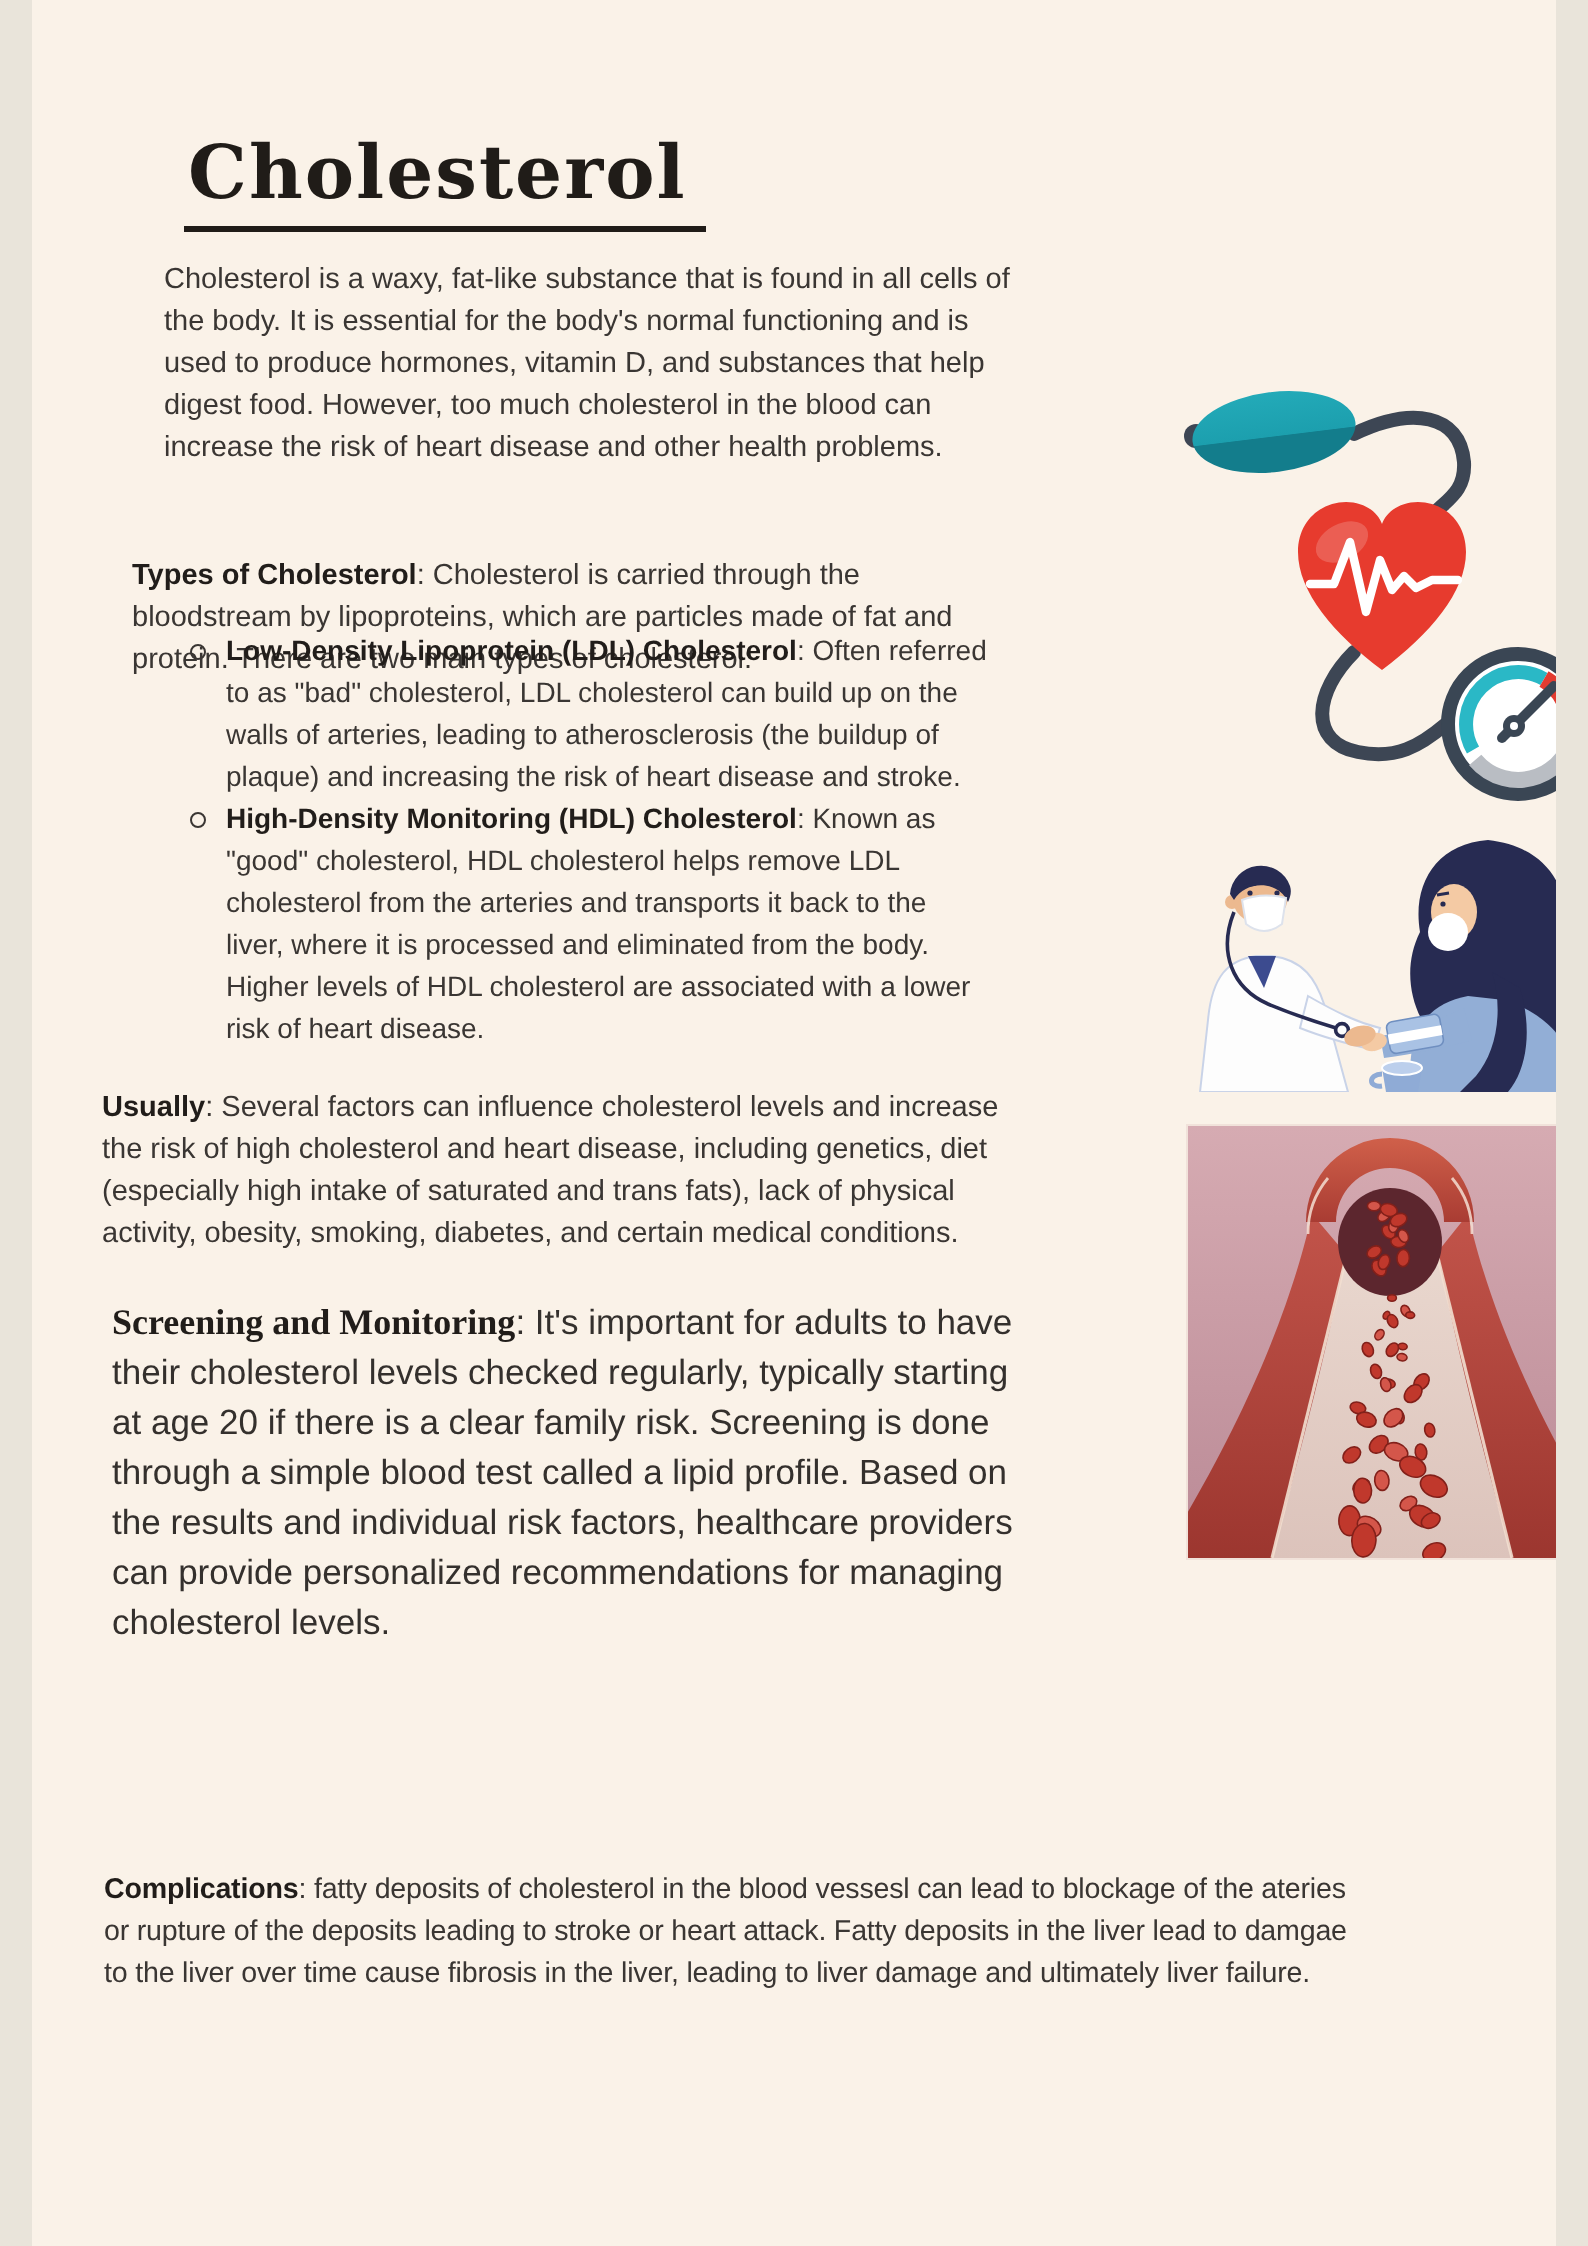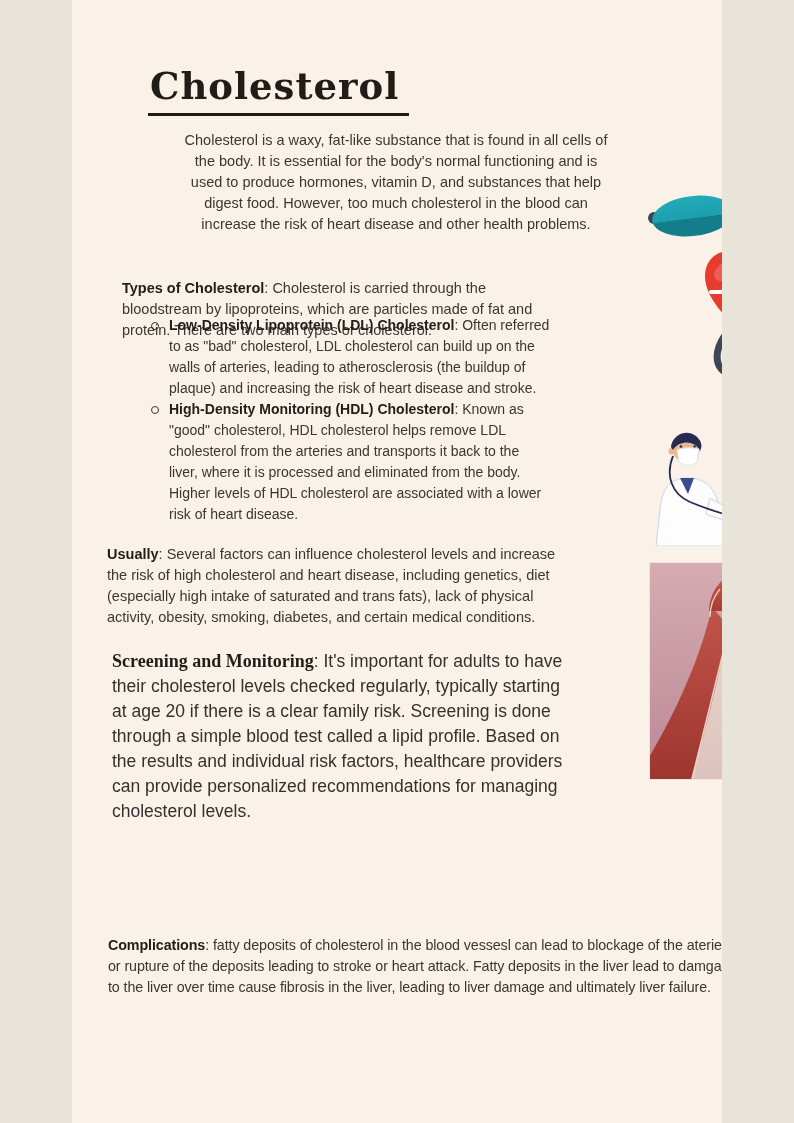--- a/index.html
+++ b/index.html
@@ -1,23 +1,23 @@
 <!DOCTYPE html>
 <html><head>
 <meta charset="utf-8">
 <style>
   html,body{margin:0;padding:0;background:#e9e4da;}
-  .page{position:relative;width:650px;height:1123px;background:#faf2e8;overflow:hidden;
+  .page{position:relative;width:762px;height:1123px;background:#faf2e8;overflow:hidden;
         font-family:"Liberation Sans",sans-serif;color:#3a3633;margin:0 auto;}
   .title{position:absolute;left:76px;top:64px;margin:0;font-family:"DejaVu Serif",serif;
          font-size:37px;font-weight:700;letter-spacing:1px;color:#201c18;
          border-bottom:3px solid #201c18;padding:0 10px 5px 2px;}
   .para{position:absolute;white-space:pre-line;font-size:14.5px;line-height:21px;margin:0;}
   .lead{font-weight:700;color:#211d1a;}
-  .intro{left:66px;top:130px;width:516px;text-align:center;}
+  .intro{left:66px;top:130px;width:516px;}
   .types{left:50px;top:251px;width:528px;margin-top:27px;}
   .bullets{position:absolute;left:79px;top:315px;width:478px;}
   .bullet{display:flex;align-items:flex-start;}
   .bullet .marker{flex:0 0 auto;width:6px;height:6px;border:1.6px solid #3a3633;border-radius:50%;
                   margin:7px 10px 0 0;}
   .bullet .btext{white-space:pre-line;font-size:14px;line-height:21px;}
   .causes{left:35px;top:544px;width:548px;}
   .screening{left:40px;top:649px;width:562px;font-size:17.5px;line-height:25px;color:#34302d;}
   .screening .lead{font-size:18px;font-family:Liberation Serif, serif;}
   .statement{left:33px;top:856px;width:748px;font-size:15px;line-height:20.5px;font-weight:700;

